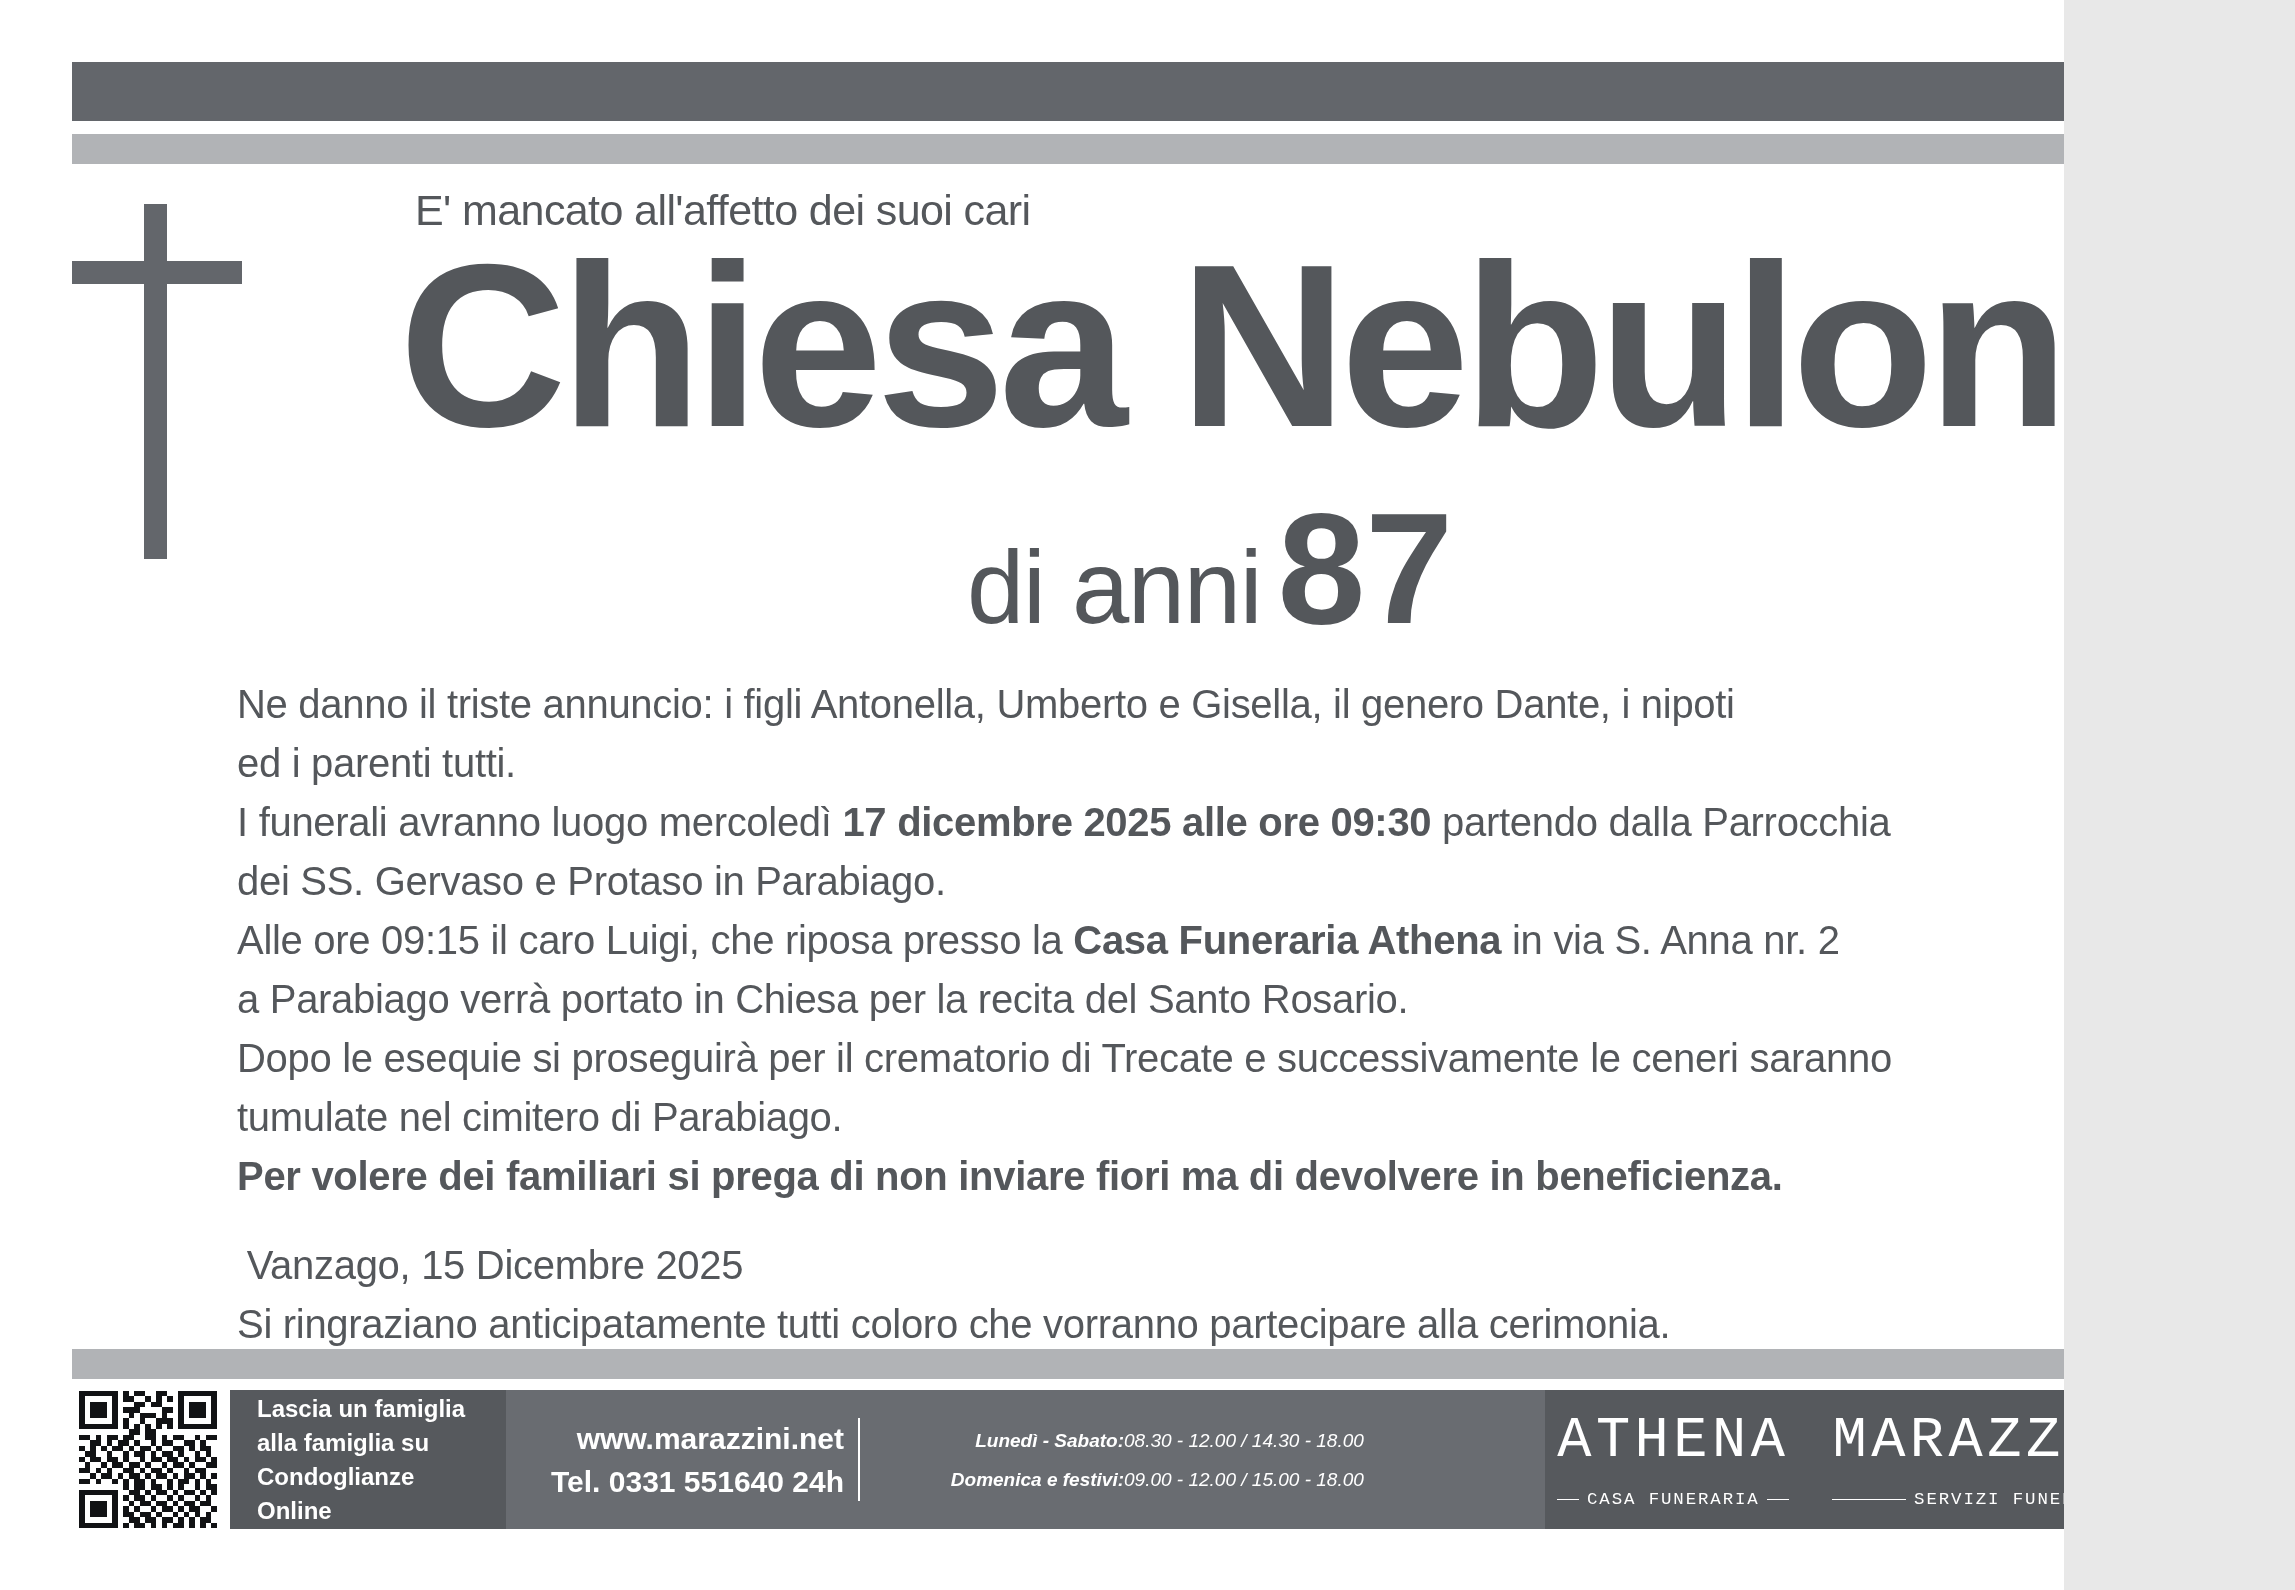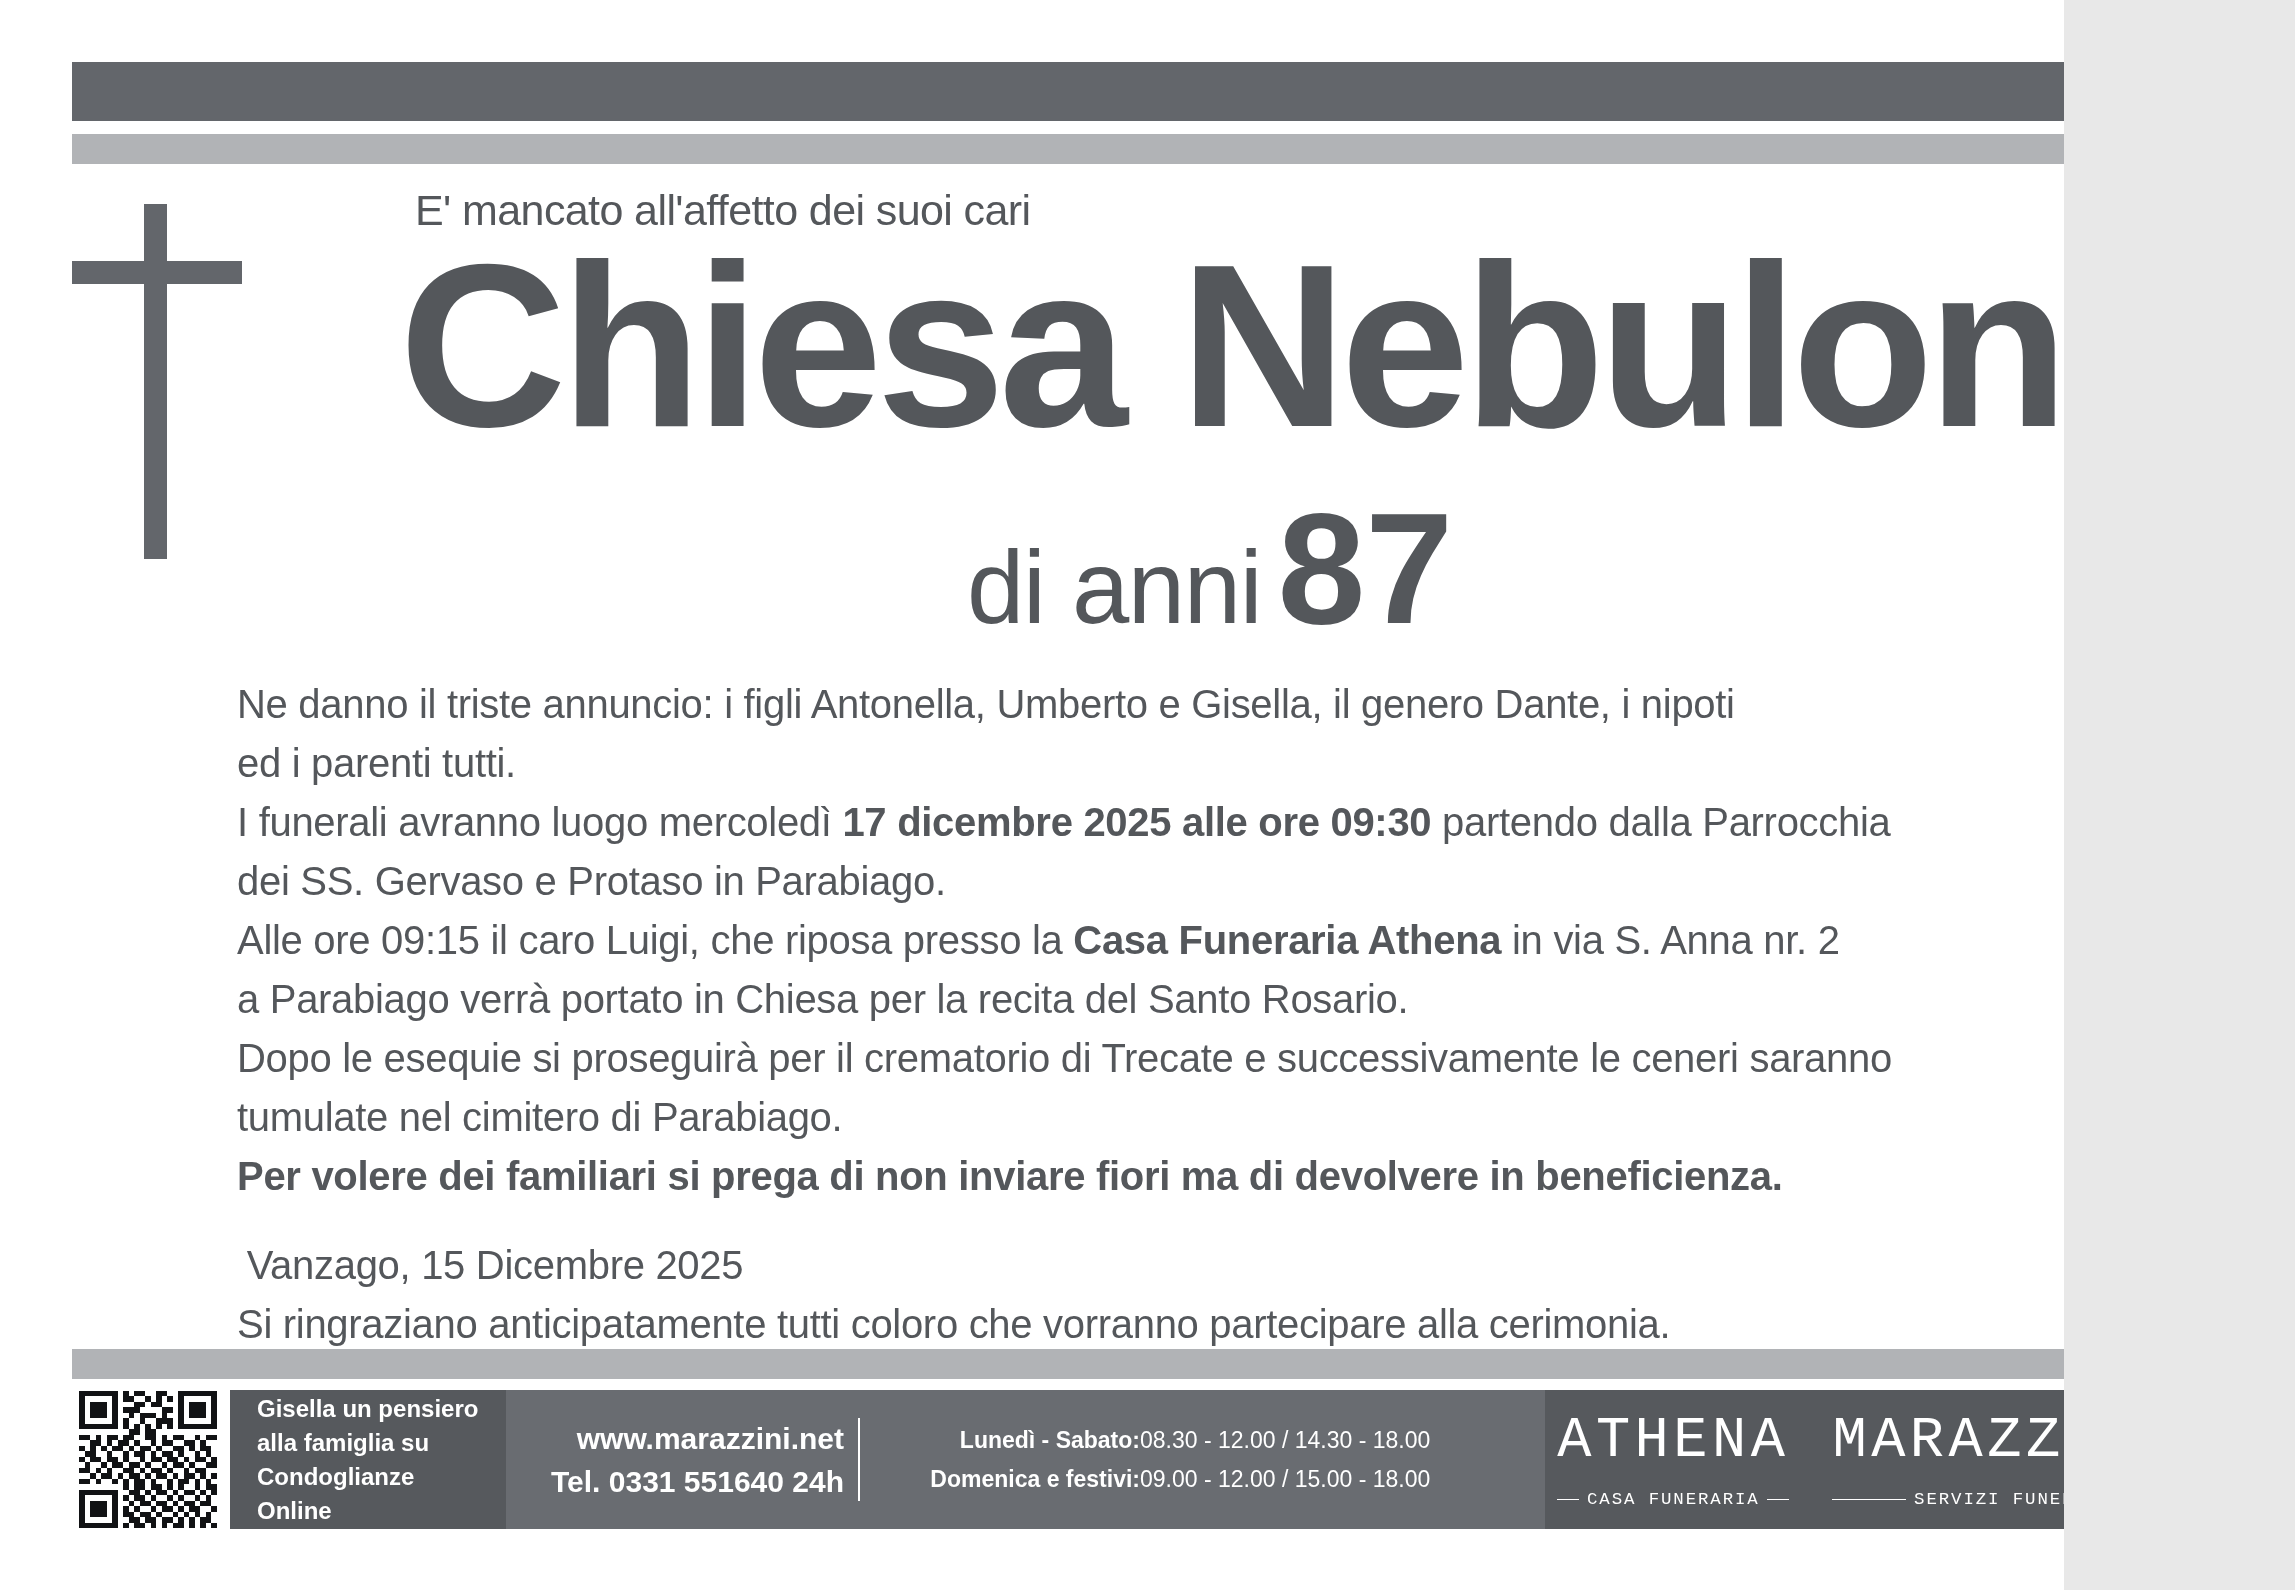--- a/index.html
+++ b/index.html
@@ -36,21 +36,21 @@
   .qr-grid{display:grid;grid-template-columns:repeat(25,1fr);grid-template-rows:repeat(25,1fr);width:138px;height:138px;}
   .qr-grid div{width:100%;height:100%;}
   .qr-grid div.on{background:#111214;}
   .box1{position:absolute;left:230px;top:0;width:276px;height:139px;background:#56595d;color:#fff;
         display:flex;flex-direction:column;justify-content:center;padding-left:27px;box-sizing:border-box;}
   .box1 div{font-size:24px;font-weight:700;line-height:34px;}
   .box2{position:absolute;left:506px;top:0;width:1039px;height:139px;background:#696c71;color:#fff;text-align:right;}
   .contact{position:absolute;left:45px;top:50%;transform:translateY(-50%);}
   .contact div{font-size:30px;font-weight:700;line-height:43px;white-space:nowrap;}
   .divider{position:absolute;left:352px;top:28px;width:1.9px;height:83px;background:#ffffff;}
-  .hours{position:absolute;left:392px;top:50%;transform:translateY(-50%);font-size:23px;line-height:39px;}
+  .hours{position:absolute;left:376px;top:50%;transform:translateY(-50%);font-size:19px;line-height:39px;font-style:italic;}
   .hours-row{display:flex;white-space:nowrap;}
   .hours-label{font-weight:700;width:242px;}
   .box3{position:absolute;left:1545px;top:0;width:648px;height:139px;background:#56595d;color:#fff;
         display:flex;align-items:center;justify-content:center;gap:43px;font-family:Liberation Mono, monospace;}
   .brand{display:flex;flex-direction:column;align-items:center;}
   .brand-name{font-size:57px;font-weight:300;letter-spacing:4.5px;line-height:62px;white-space:nowrap;}
   .brand-sub{display:flex;align-items:center;width:100%;margin-top:18px;justify-content:flex-end;}
   .brand-sub .rule{flex:1;height:1.3px;background:#ffffff;}
   .brand-sub .sub-label{font-size:17.4px;letter-spacing:1.9px;padding:0 7.7px;white-space:nowrap;}
 </style>
@@ -716,21 +716,21 @@
           <div></div>
           <div class="on"></div>
           <div></div>
           <div class="on"></div>
           <div></div>
           <div class="on"></div>
         </div>
     </div>
 
     <div class="box1">
-      <div>Gisella un pensiero</div>
+      <div>Lascia un famiglia</div>
       <div>alla famiglia su</div>
       <div>Condoglianze</div>
       <div>Online</div>
     </div>
 
     <div class="box2">
       <div class="contact">
         <div>www.marazzini.net</div>
         <div>Tel. 0331 551640 24h</div>
       </div>

